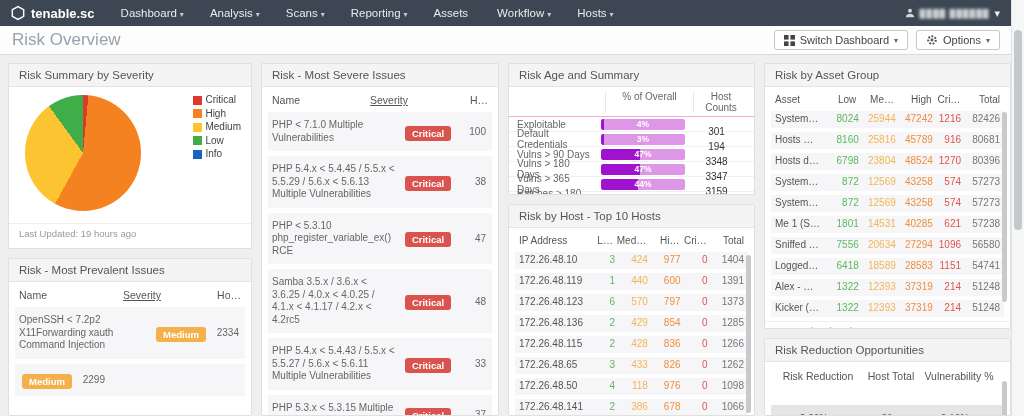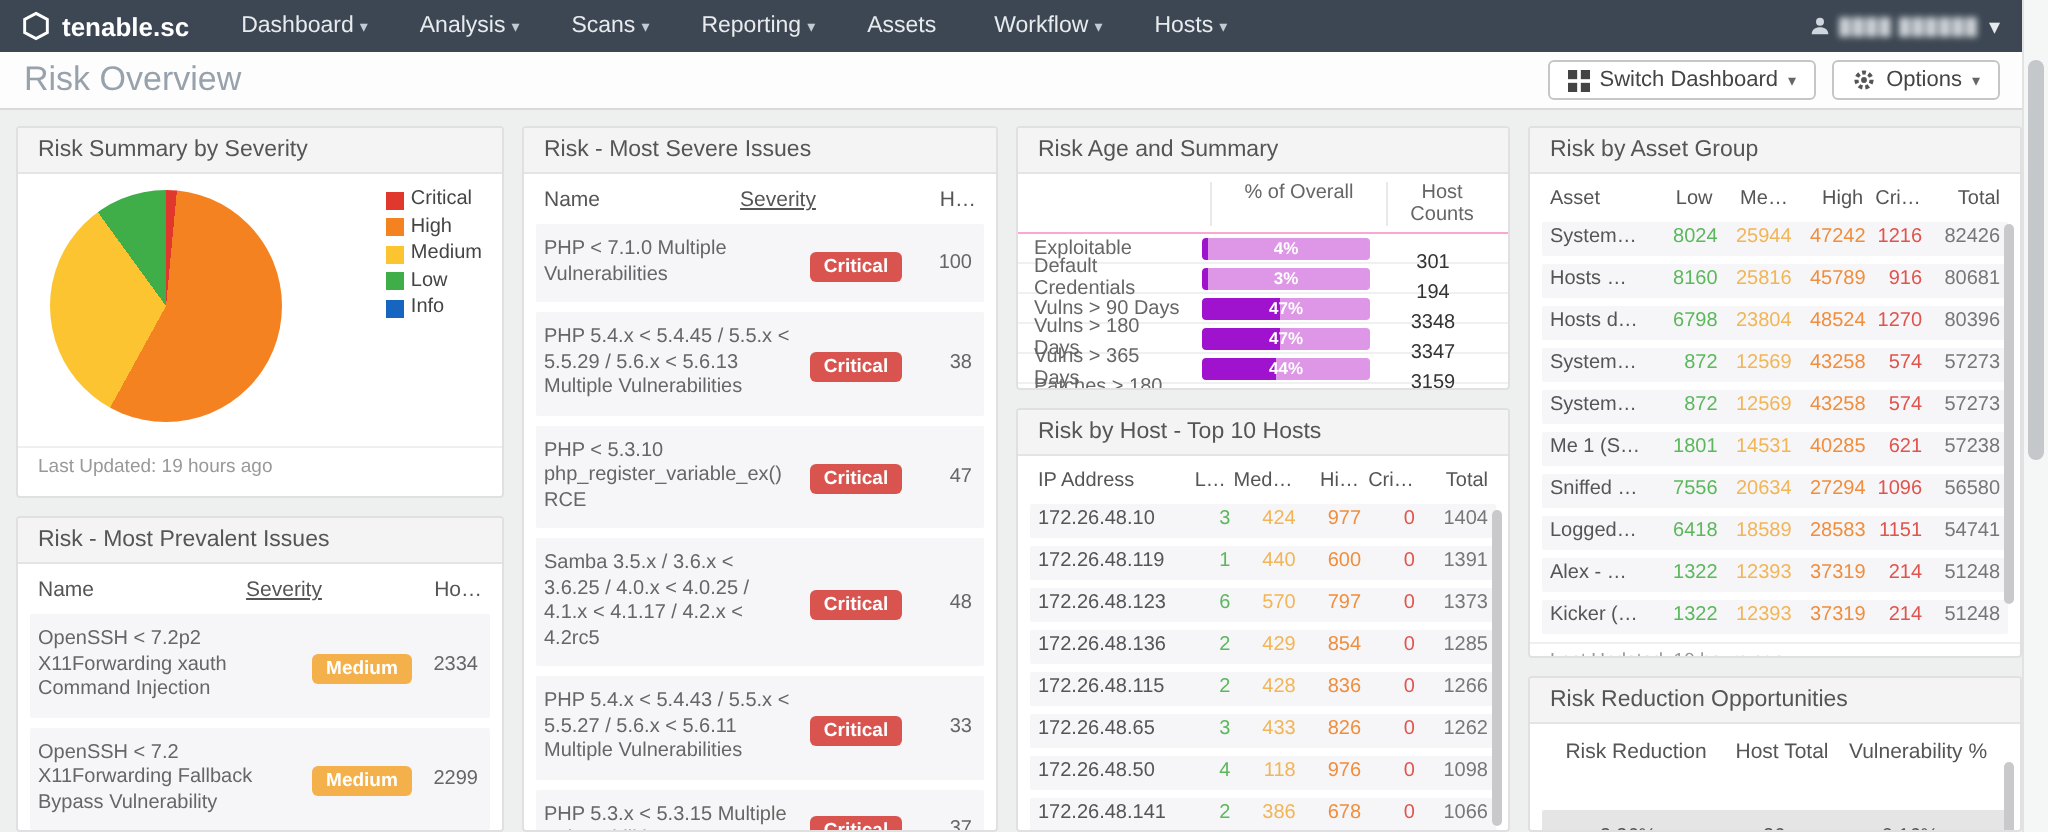--- a/index.html
+++ b/index.html
@@ -226,21 +226,20 @@
       </div>
       <div>
 
           <div class="vuln-row">
             <span class="vname">OpenSSH &lt; 7.2p2 X11Forwarding xauth Command Injection</span>
             <span class="vsev"><span class="badge sev-medium">Medium</span></span>
             <span class="vhosts">2334</span>
           </div>
 
           <div class="vuln-row">
-            <span class="vname">OpenSSH &lt; 7.2 X11Forwarding Fallback Bypass Vulnerability</span>
             <span class="vsev"><span class="badge sev-medium">Medium</span></span>
             <span class="vhosts">2299</span>
           </div>
 
         </div>
     </section>
   </div>
 
   <div class="col col2">
     <section class="panel clip" style="flex:1;">

